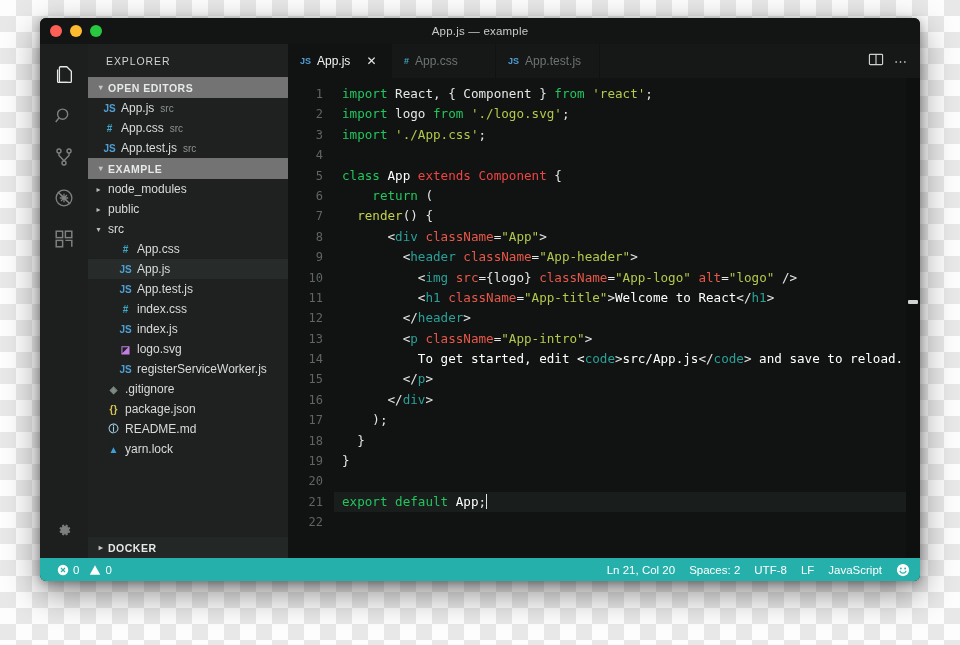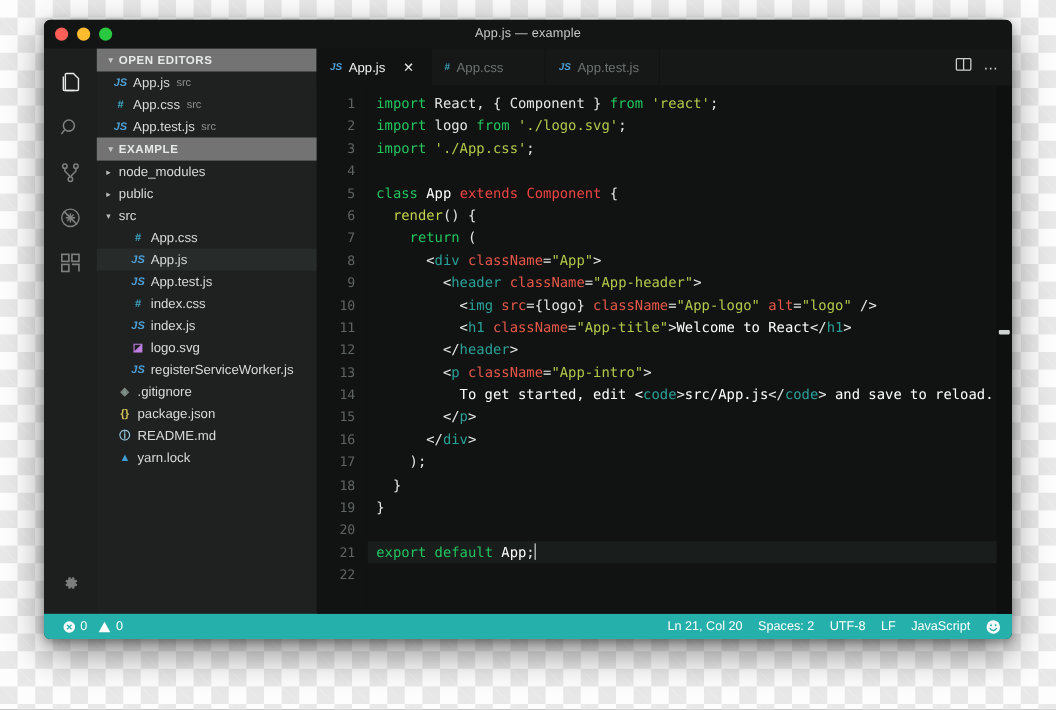--- a/index.html
+++ b/index.html
@@ -99,21 +99,21 @@
   }
   .row.selected { background: #272b2a; }
   .row .ticon {
     width: 17px; text-align: center;
     font-size: 10px; font-weight: bold; flex: 0 0 17px;
   }
   .row .arrow { width: 13px; flex: 0 0 13px; font-size: 8px; color: #b9bcba; text-align: center; }
   .row .nm { margin-left: 3px; }
   .row .sub { margin-left: 6px; font-size: 10px; color: #8f938f; }
 
-  .c-js   { color: #4f9fd4; font-style: italic; }
+  .c-js   { color: #4f9fd4; }
   .c-css  { color: #3fa6c4; }
   .c-svg  { color: #c07ee0; }
   .c-json { color: #d6c458; }
   .c-md   { color: #9fd0e6; }
   .c-lock { color: #3d9fd6; }
   .c-git  { color: #7f8f86; }
 
   .open-editors-list { padding-top: 0; }
   .tree-fill { flex: 1; min-height: 0; }
   .docker-head {
@@ -284,20 +284,21 @@
         <span>
           <svg width="18" height="18" viewBox="0 0 24 24" fill="#b9bdbb">
             <path d="M12 8.2a3.8 3.8 0 1 0 0 7.6 3.8 3.8 0 0 0 0-7.6zm0 5.9a2.1 2.1 0 1 1 0-4.2 2.1 2.1 0 0 1 0 4.2z"></path>
             <path d="M20.4 13.3l-1.7-.5a6.9 6.9 0 0 0 0-1.6l1.7-.5-.9-2.7-1.7.5a6.9 6.9 0 0 0-1.1-1.1l.5-1.7-2.7-.9-.5 1.7a6.9 6.9 0 0 0-1.6 0l-.5-1.7-2.7.9.5 1.7a6.9 6.9 0 0 0-1.1 1.1l-1.7-.5-.9 2.7 1.7.5a6.9 6.9 0 0 0 0 1.6l-1.7.5.9 2.7 1.7-.5a6.9 6.9 0 0 0 1.1 1.1l-.5 1.7 2.7.9.5-1.7a6.9 6.9 0 0 0 1.6 0l.5 1.7 2.7-.9-.5-1.7a6.9 6.9 0 0 0 1.1-1.1l1.7.5z" opacity=".95"></path>
           </svg>
         </span>
       </div>
     </div>
 
     <div class="sidebar">
+      <div class="side-title">EXPLORER</div>
 
       <div class="section-head">
         <span class="twisty expanded"></span>
         <span>OPEN EDITORS</span>
       </div>
       <div class="open-editors-list">
           <div class="row">
             <span class="arrow"></span>
             <span class="ticon c-js">JS</span>
             <span class="nm">App.js</span>
@@ -384,20 +385,24 @@
             <span class="ticon c-md">ⓘ</span>
             <span class="nm">README.md</span>
           </div>
           <div class="row" style="padding-left: 4px;">
             <span class="arrow"></span>
             <span class="ticon c-lock">▲</span>
             <span class="nm">yarn.lock</span>
           </div>
         </div>
 
+      <div class="docker-head">
+        <span class="twisty collapsed"></span>
+        <span>DOCKER</span>
+      </div>
     </div>
 
     <div class="editor-area">
       <div class="tabbar">
         <div id="tabs-host" style="display:flex">
             <div class="tab active">
               <span class="tab-ico c-js">JS</span>
               <span>App.js</span>
               <span class="tab-close">✕</span>
             </div>
@@ -445,22 +450,22 @@
             <div class="ln">20</div>
             <div class="ln">21</div>
             <div class="ln">22</div>
           </div>
         <div class="code" id="code-host">
             <div class="cl"><span class="t-kw">import</span><span class="t-plain"> React, { </span><span class="t-plain">Component</span><span class="t-plain"> } </span><span class="t-kw">from</span><span class="t-plain"> </span><span class="t-str">'react'</span><span class="t-punc">;</span></div>
             <div class="cl"><span class="t-kw">import</span><span class="t-plain"> logo </span><span class="t-kw">from</span><span class="t-plain"> </span><span class="t-str">'./logo.svg'</span><span class="t-punc">;</span></div>
             <div class="cl"><span class="t-kw">import</span><span class="t-plain"> </span><span class="t-str">'./App.css'</span><span class="t-punc">;</span></div>
             <div class="cl">&nbsp;</div>
             <div class="cl"><span class="t-kw">class</span><span class="t-plain"> </span><span class="t-white">App</span><span class="t-plain"> </span><span class="t-kw2">extends</span><span class="t-plain"> </span><span class="t-kw2">Component</span><span class="t-punc"> {</span></div>
+            <div class="cl"><span class="t-plain">    </span><span class="t-kw">return</span><span class="t-punc"> (</span></div>
             <div class="cl"><span class="t-plain">  </span><span class="t-fn">render</span><span class="t-punc">() {</span></div>
-            <div class="cl"><span class="t-plain">    </span><span class="t-kw">return</span><span class="t-punc"> (</span></div>
             <div class="cl"><span class="t-punc">      &lt;</span><span class="t-tag">div</span><span class="t-plain"> </span><span class="t-attr">className</span><span class="t-punc">=</span><span class="t-str">"App"</span><span class="t-punc">&gt;</span></div>
             <div class="cl"><span class="t-punc">        &lt;</span><span class="t-tag">header</span><span class="t-plain"> </span><span class="t-attr">className</span><span class="t-punc">=</span><span class="t-str">"App-header"</span><span class="t-punc">&gt;</span></div>
             <div class="cl"><span class="t-punc">          &lt;</span><span class="t-tag">img</span><span class="t-plain"> </span><span class="t-attr">src</span><span class="t-punc">=</span><span class="t-plain">{logo}</span><span class="t-plain"> </span><span class="t-attr">className</span><span class="t-punc">=</span><span class="t-str">"App-logo"</span><span class="t-plain"> </span><span class="t-attr">alt</span><span class="t-punc">=</span><span class="t-str">"logo"</span><span class="t-punc"> /&gt;</span></div>
             <div class="cl"><span class="t-punc">          &lt;</span><span class="t-tag">h1</span><span class="t-plain"> </span><span class="t-attr">className</span><span class="t-punc">=</span><span class="t-str">"App-title"</span><span class="t-punc">&gt;</span><span class="t-white">Welcome to React</span><span class="t-punc">&lt;/</span><span class="t-tag">h1</span><span class="t-punc">&gt;</span></div>
             <div class="cl"><span class="t-punc">        &lt;/</span><span class="t-tag">header</span><span class="t-punc">&gt;</span></div>
             <div class="cl"><span class="t-punc">        &lt;</span><span class="t-tag">p</span><span class="t-plain"> </span><span class="t-attr">className</span><span class="t-punc">=</span><span class="t-str">"App-intro"</span><span class="t-punc">&gt;</span></div>
             <div class="cl"><span class="t-white">          To get started, edit &lt;</span><span class="t-tag">code</span><span class="t-punc">&gt;</span><span class="t-white">src/App.js</span><span class="t-punc">&lt;/</span><span class="t-tag">code</span><span class="t-plain">&gt;</span><span class="t-white"> and save to reload.</span></div>
             <div class="cl"><span class="t-punc">        &lt;/</span><span class="t-tag">p</span><span class="t-punc">&gt;</span></div>
             <div class="cl"><span class="t-punc">      &lt;/</span><span class="t-tag">div</span><span class="t-punc">&gt;</span></div>
             <div class="cl"><span class="t-punc">    );</span></div>

